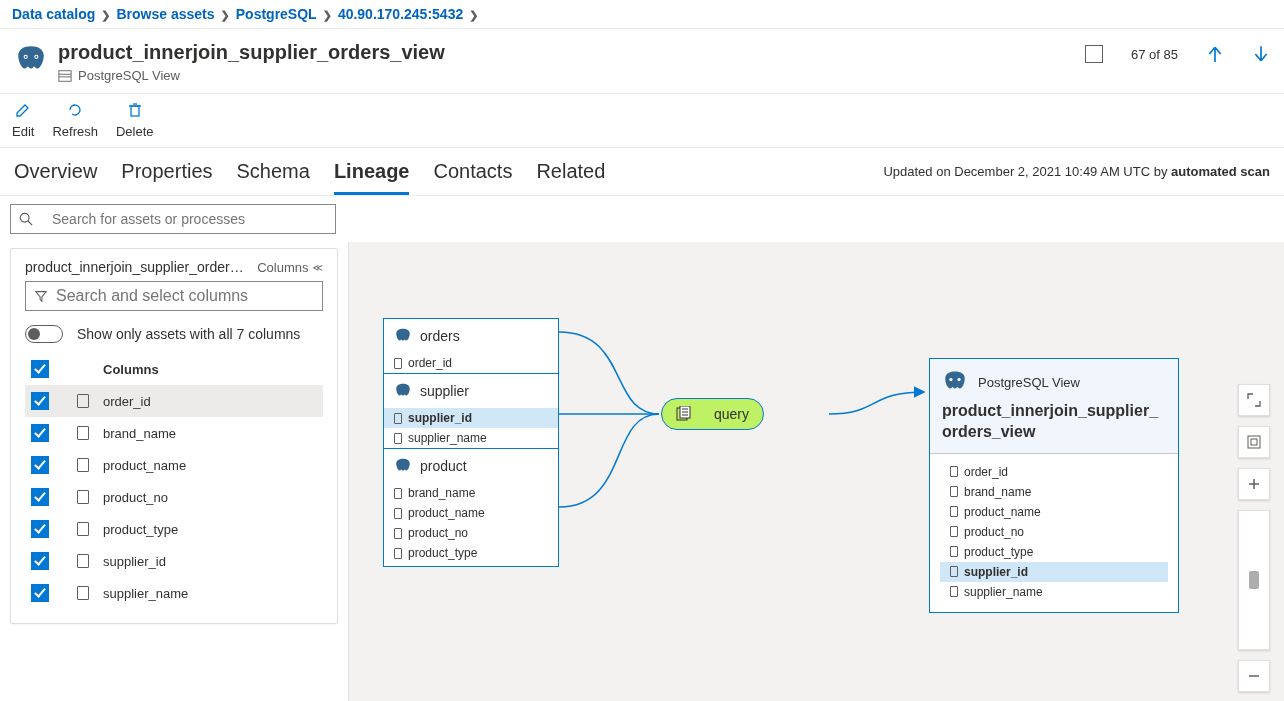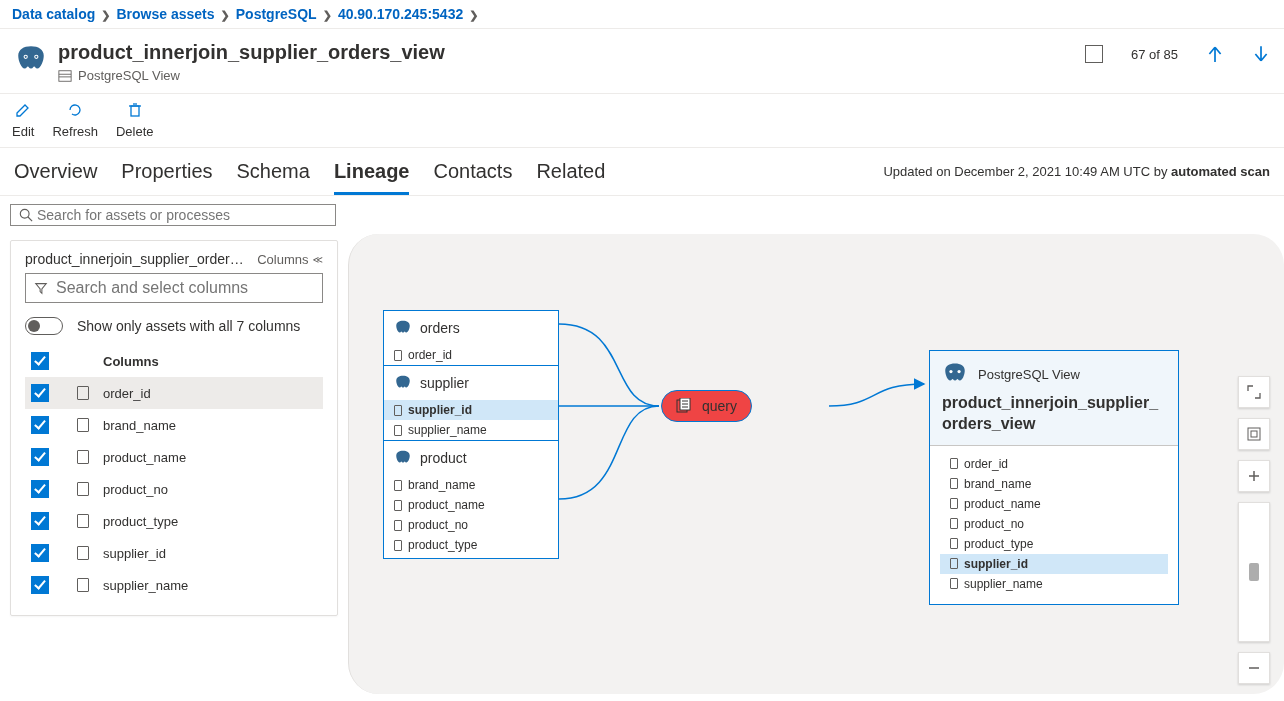--- a/index.html
+++ b/index.html
@@ -27,21 +27,21 @@
 
 .tabrow { display: flex; align-items: center; justify-content: space-between; padding: 0 14px; border-bottom: 1px solid #edebe9; }
 .tabs { display: flex; gap: 24px; }
 .tab { padding: 12px 0; cursor: pointer; color: #323130;font-size:20px;}
 .tab.active { font-weight: 600; border-bottom: 3px solid #0078d4; padding-bottom:9px;}
 .updated { font-size: 13px; color: #323130; }
 .updated b { color: #323130; font-weight: 600;}
 
 
 .searchbar { padding: 8px 10px; }
-.search-input { width: 326px; height: 22px; border: 1px solid #8a8886; padding: 0 8px; display: flex; align-items: center; gap: 4px; }
+.search-input { width: 326px; height: 30px; border: 1px solid #8a8886; padding: 0 8px; display: flex; align-items: center; gap: 19px; }
 .search-input input { border: 0; outline: 0; flex: 1; font-size: 14px; color:#605e5c;}
 
 
 .body { display: flex; }
 
 
 .leftpanel { width: 348px; background: #fff; padding:6px 10px 10px 10px; }
 .panel-card { border: 1px solid #e1dfdd; border-radius:2px; box-shadow:0 1px 2px rgba(0,0,0,0.04);}
 .panel-head { display: flex; align-items: center; justify-content: space-between; padding: 10px 14px 6px; }
 .panel-title { font-weight: 400; font-size:14px; max-width: 220px; overflow:hidden; text-overflow:ellipsis; white-space:nowrap;}
@@ -55,30 +55,30 @@
 .col-list { padding: 0 14px 14px; }
 .col-row { display:flex; align-items:center; gap:14px; height:32px; padding:0 6px; }
 .col-row.head { font-weight:600; }
 .col-row.sel { background:#edebe9; }
 .cb { width:18px; height:18px; border:1px solid #0078d4; background:#0078d4; position:relative; flex-shrink:0;}
 .cb::after { content:""; position:absolute; left:5px; top:1px; width:4px; height:9px; border:solid #fff; border-width:0 2px 2px 0; transform:rotate(40deg);}
 .col-ico { width:12px; height:14px; border:1px solid #605e5c; border-radius:1px; flex-shrink:0; margin-left:14px;}
 .col-head-space { width:26px; }
 
 
-.canvas { flex:1; background:#f3f2f1; position:relative; min-height:460px; border-left:1px solid #e1dfdd; overflow:hidden;border-radius:31px;}
+.canvas { flex:1; background:#f3f2f1; position:relative; min-height:460px; border-left:1px solid #e1dfdd; overflow:hidden;}
 .node { position:absolute; background:#fff; border:1px solid #0078d4; }
 .node-head { display:flex; align-items:center; gap:8px; padding:8px 10px; font-size:14px; font-weight:400;}
 .node-sect { border-top:1px solid #0078d4; }
 .node-row { display:flex; align-items:center; gap:6px; padding:3px 10px; font-size:12px;}
 .node-row.hi { background:#d0e7f8;}
 .mini-col-ico { width:8px; height:11px; border:1px solid #605e5c; border-radius:1px; flex-shrink:0;}
 .pg-ico { width:18px; height:18px; fill:#336791;}
 
-.query-node { position:absolute; border:1px solid #0078d4; background:#ef4444; border-radius:16px; height:32px; display:flex; align-items:center; gap:10px; padding:0 14px; font-size:14px;}
+.query-node { position:absolute; border:1px solid #0078d4; background:#bef264; border-radius:16px; height:32px; display:flex; align-items:center; gap:22px; padding:0 14px; font-size:14px;}
 
 .target-node { position:absolute; background:#f0f6fb; border:1px solid #0078d4; width:250px;}
 .target-head { display:flex; align-items:center; gap:10px; padding:10px 12px 6px;}
 .target-title { font-size:16px; font-weight:600; padding:0 12px 10px; line-height:1.3; word-break:break-word;}
 .target-body { background:#fff; border-top:1px solid #c8c6c4; padding:8px 10px 10px;}
 
 svg.edges { position:absolute; left:0; top:0; width:100%; height:100%; pointer-events:none;}
 .edge { stroke:#0078d4; stroke-width:1.5; fill:none;}
 
 

